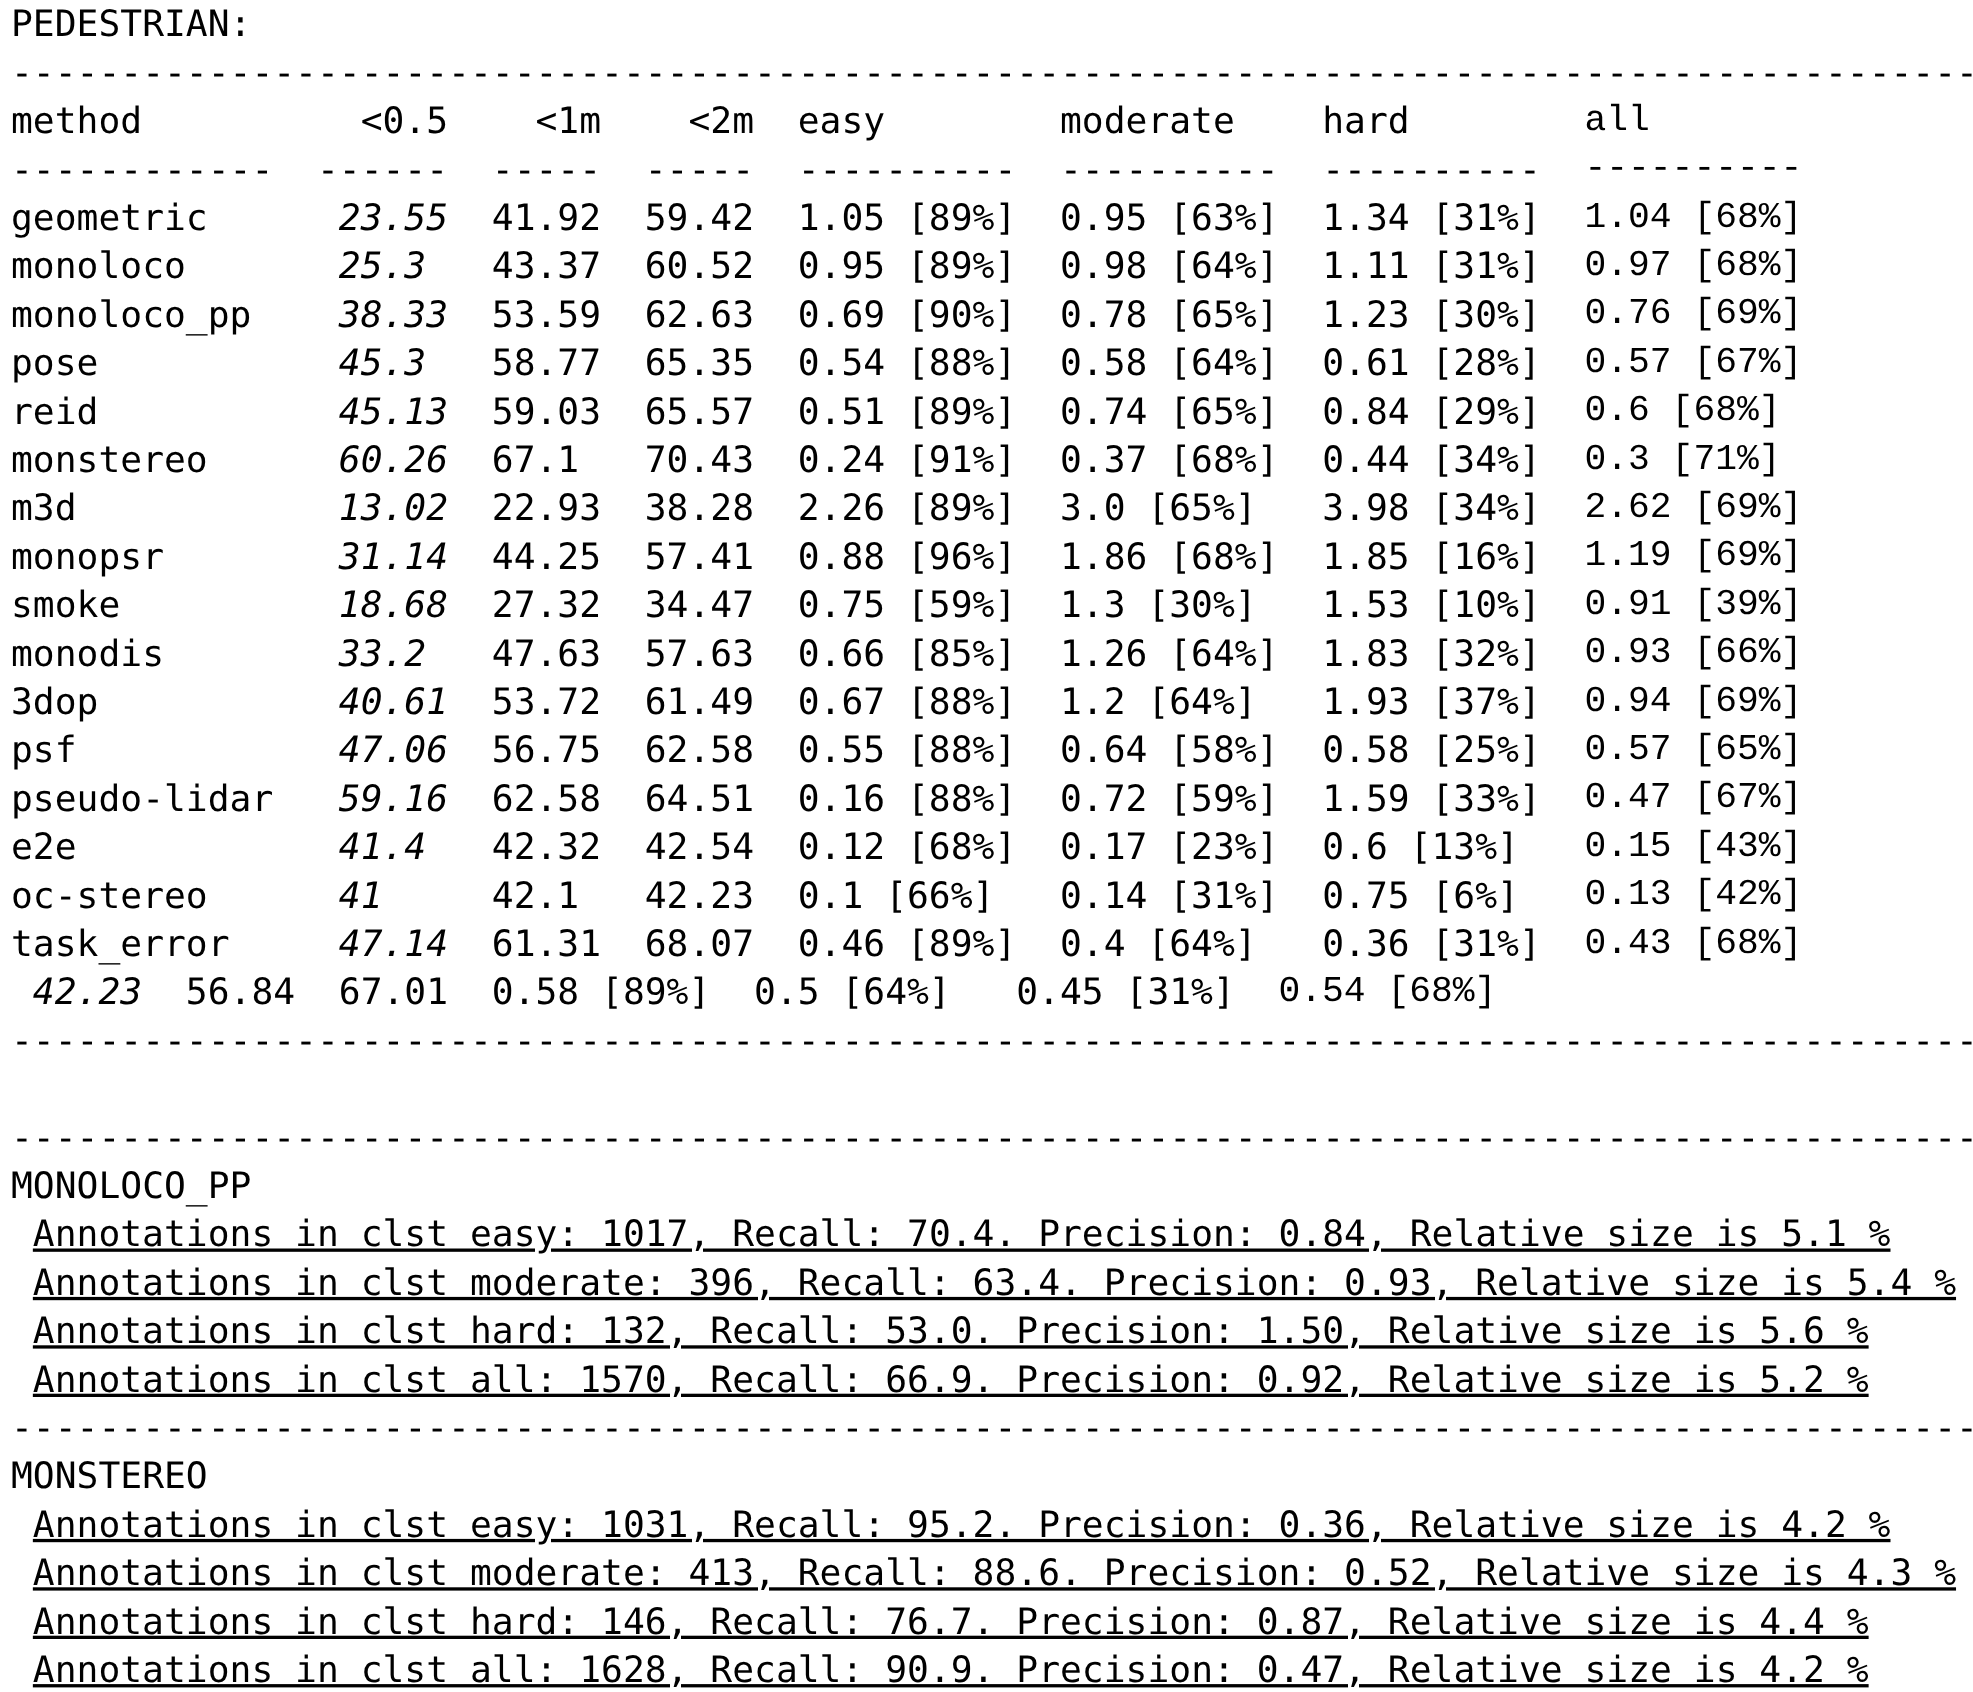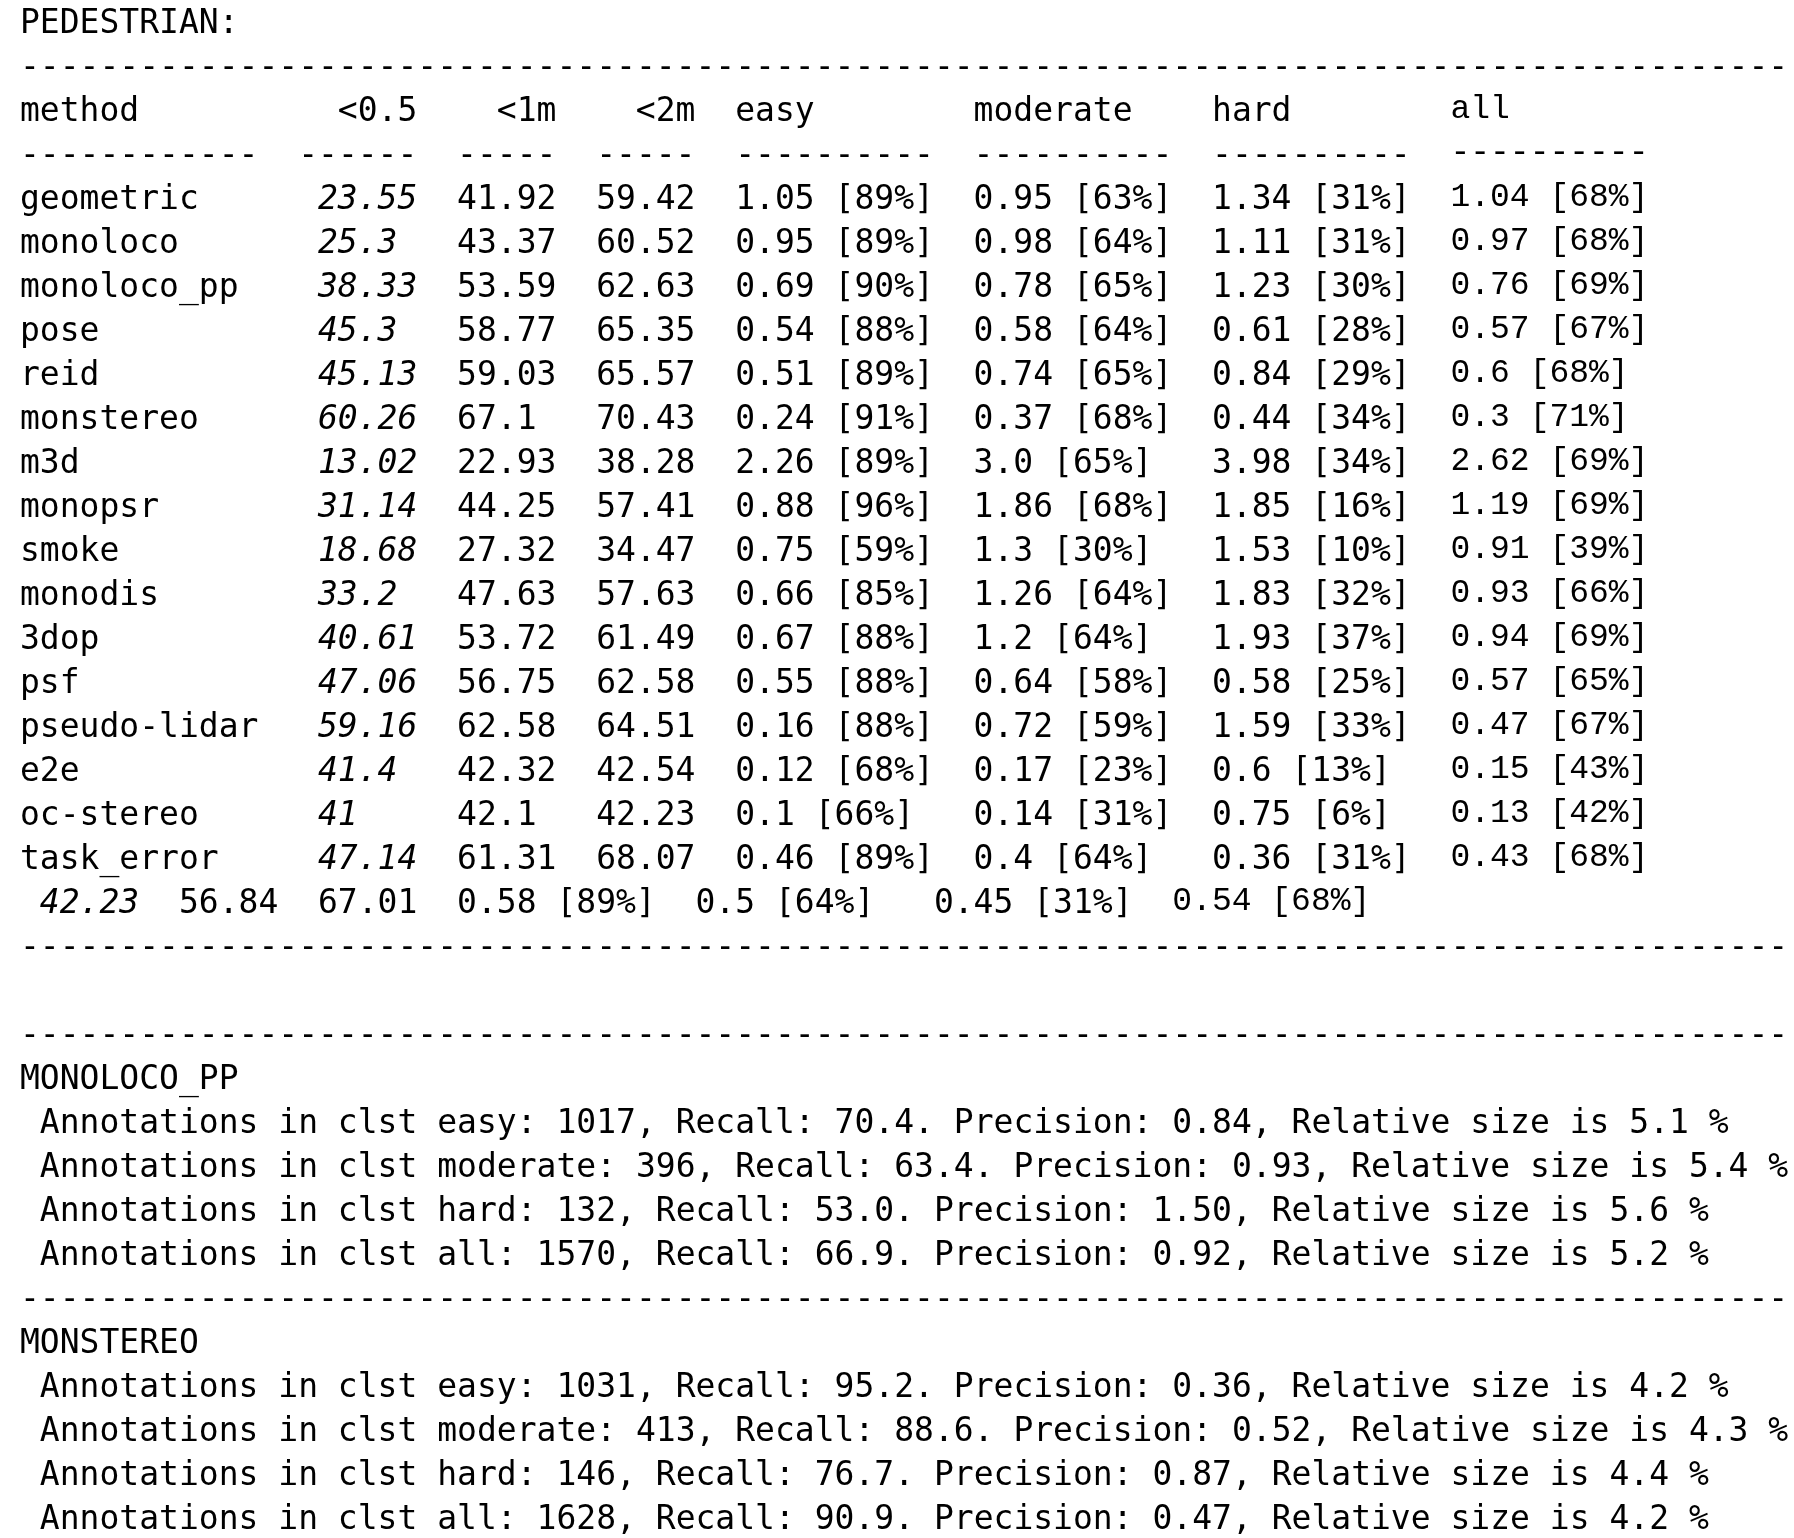--- a/index.html
+++ b/index.html
@@ -2,41 +2,41 @@
 <html><head>
 <meta charset="utf-8">
 <style>
   html, body { margin: 0; padding: 0; background: #ffffff; }
   .screen {
     position: relative;
     width: 1794px;
     height: 1538px;
     overflow: hidden;
     box-sizing: border-box;
-    padding-left: 20px;
+    padding-left: 10px;
     background: #ffffff;
     color: #000000;
     font-family: "DejaVu Sans Mono", "Liberation Mono", monospace;
     font-size: 33px;
     line-height: 44px;
   }
   .line { height: 44px; white-space: pre; overflow: hidden; }
   .row { display: flex; }
   .row span { display: inline-block; white-space: pre; overflow: hidden; box-sizing: border-box; }
   .c0 { width: 14ch; }
   .c1 { width: 8ch; }
   .c2 { width: 7ch; }
   .c3 { width: 7ch; }
   .c4 { width: 12ch; }
   .c5 { width: 12ch; }
   .c6 { width: 12ch; }
   .c7 { width: 10ch; font-family: Liberation Mono, monospace; }
   .header .c1, .header .c2, .header .c3 { text-align: right; padding-right: 2ch; }
   .row .p1 { padding-left: 1ch; font-style: italic; }
-  .annotation { padding-left: 1ch; }
+  .annotation { padding-left: 1ch; text-decoration: underline; }
 </style>
 </head>
 <body>
 
 <div class="screen">
   <div class="line">PEDESTRIAN:</div>
   <div class="line">----------------------------------------------------------------------------------------------------</div>
   <div class="line row header" id="table-header"><span class="c0">method</span><span class="c1">&lt;0.5</span><span class="c2">&lt;1m</span><span class="c3">&lt;2m</span><span class="c4">easy</span><span class="c5">moderate</span><span class="c6">hard</span><span class="c7">all</span></div>
   <div class="line row" id="table-separator"><span class="c0">------------</span><span class="c1">------</span><span class="c2">-----</span><span class="c3">-----</span><span class="c4">----------</span><span class="c5">----------</span><span class="c6">----------</span><span class="c7">----------</span></div>
   <div id="table-rows">

